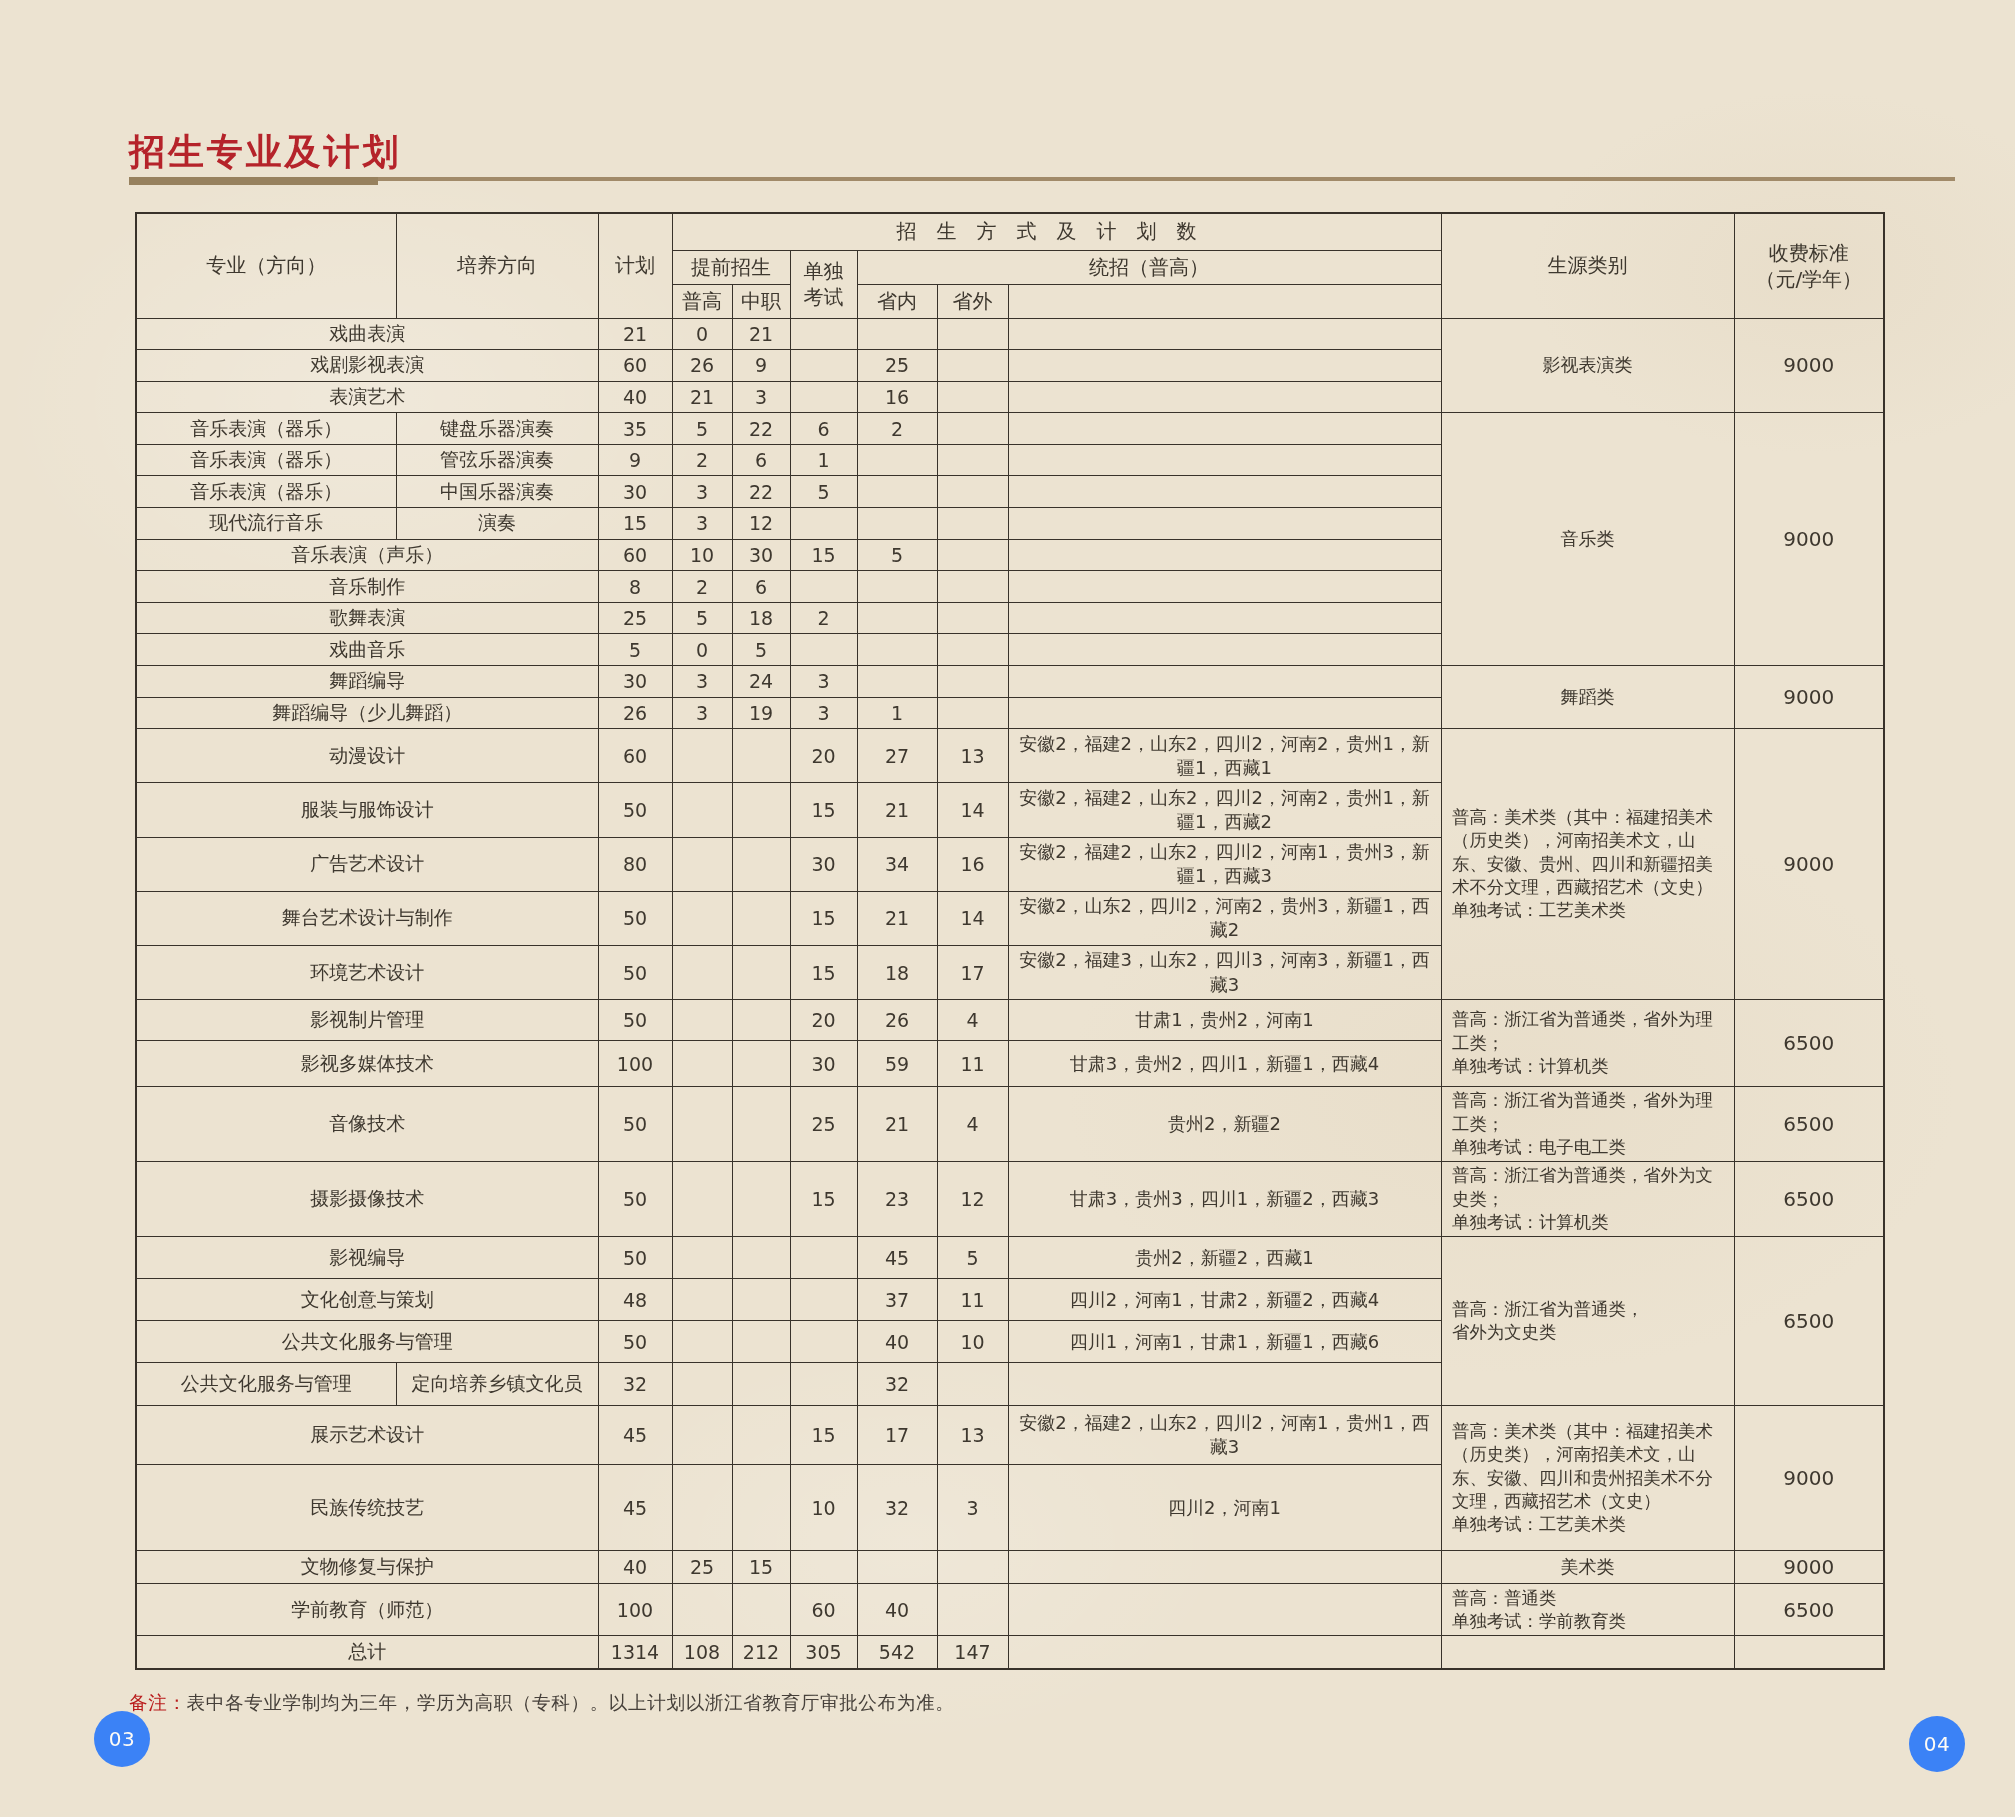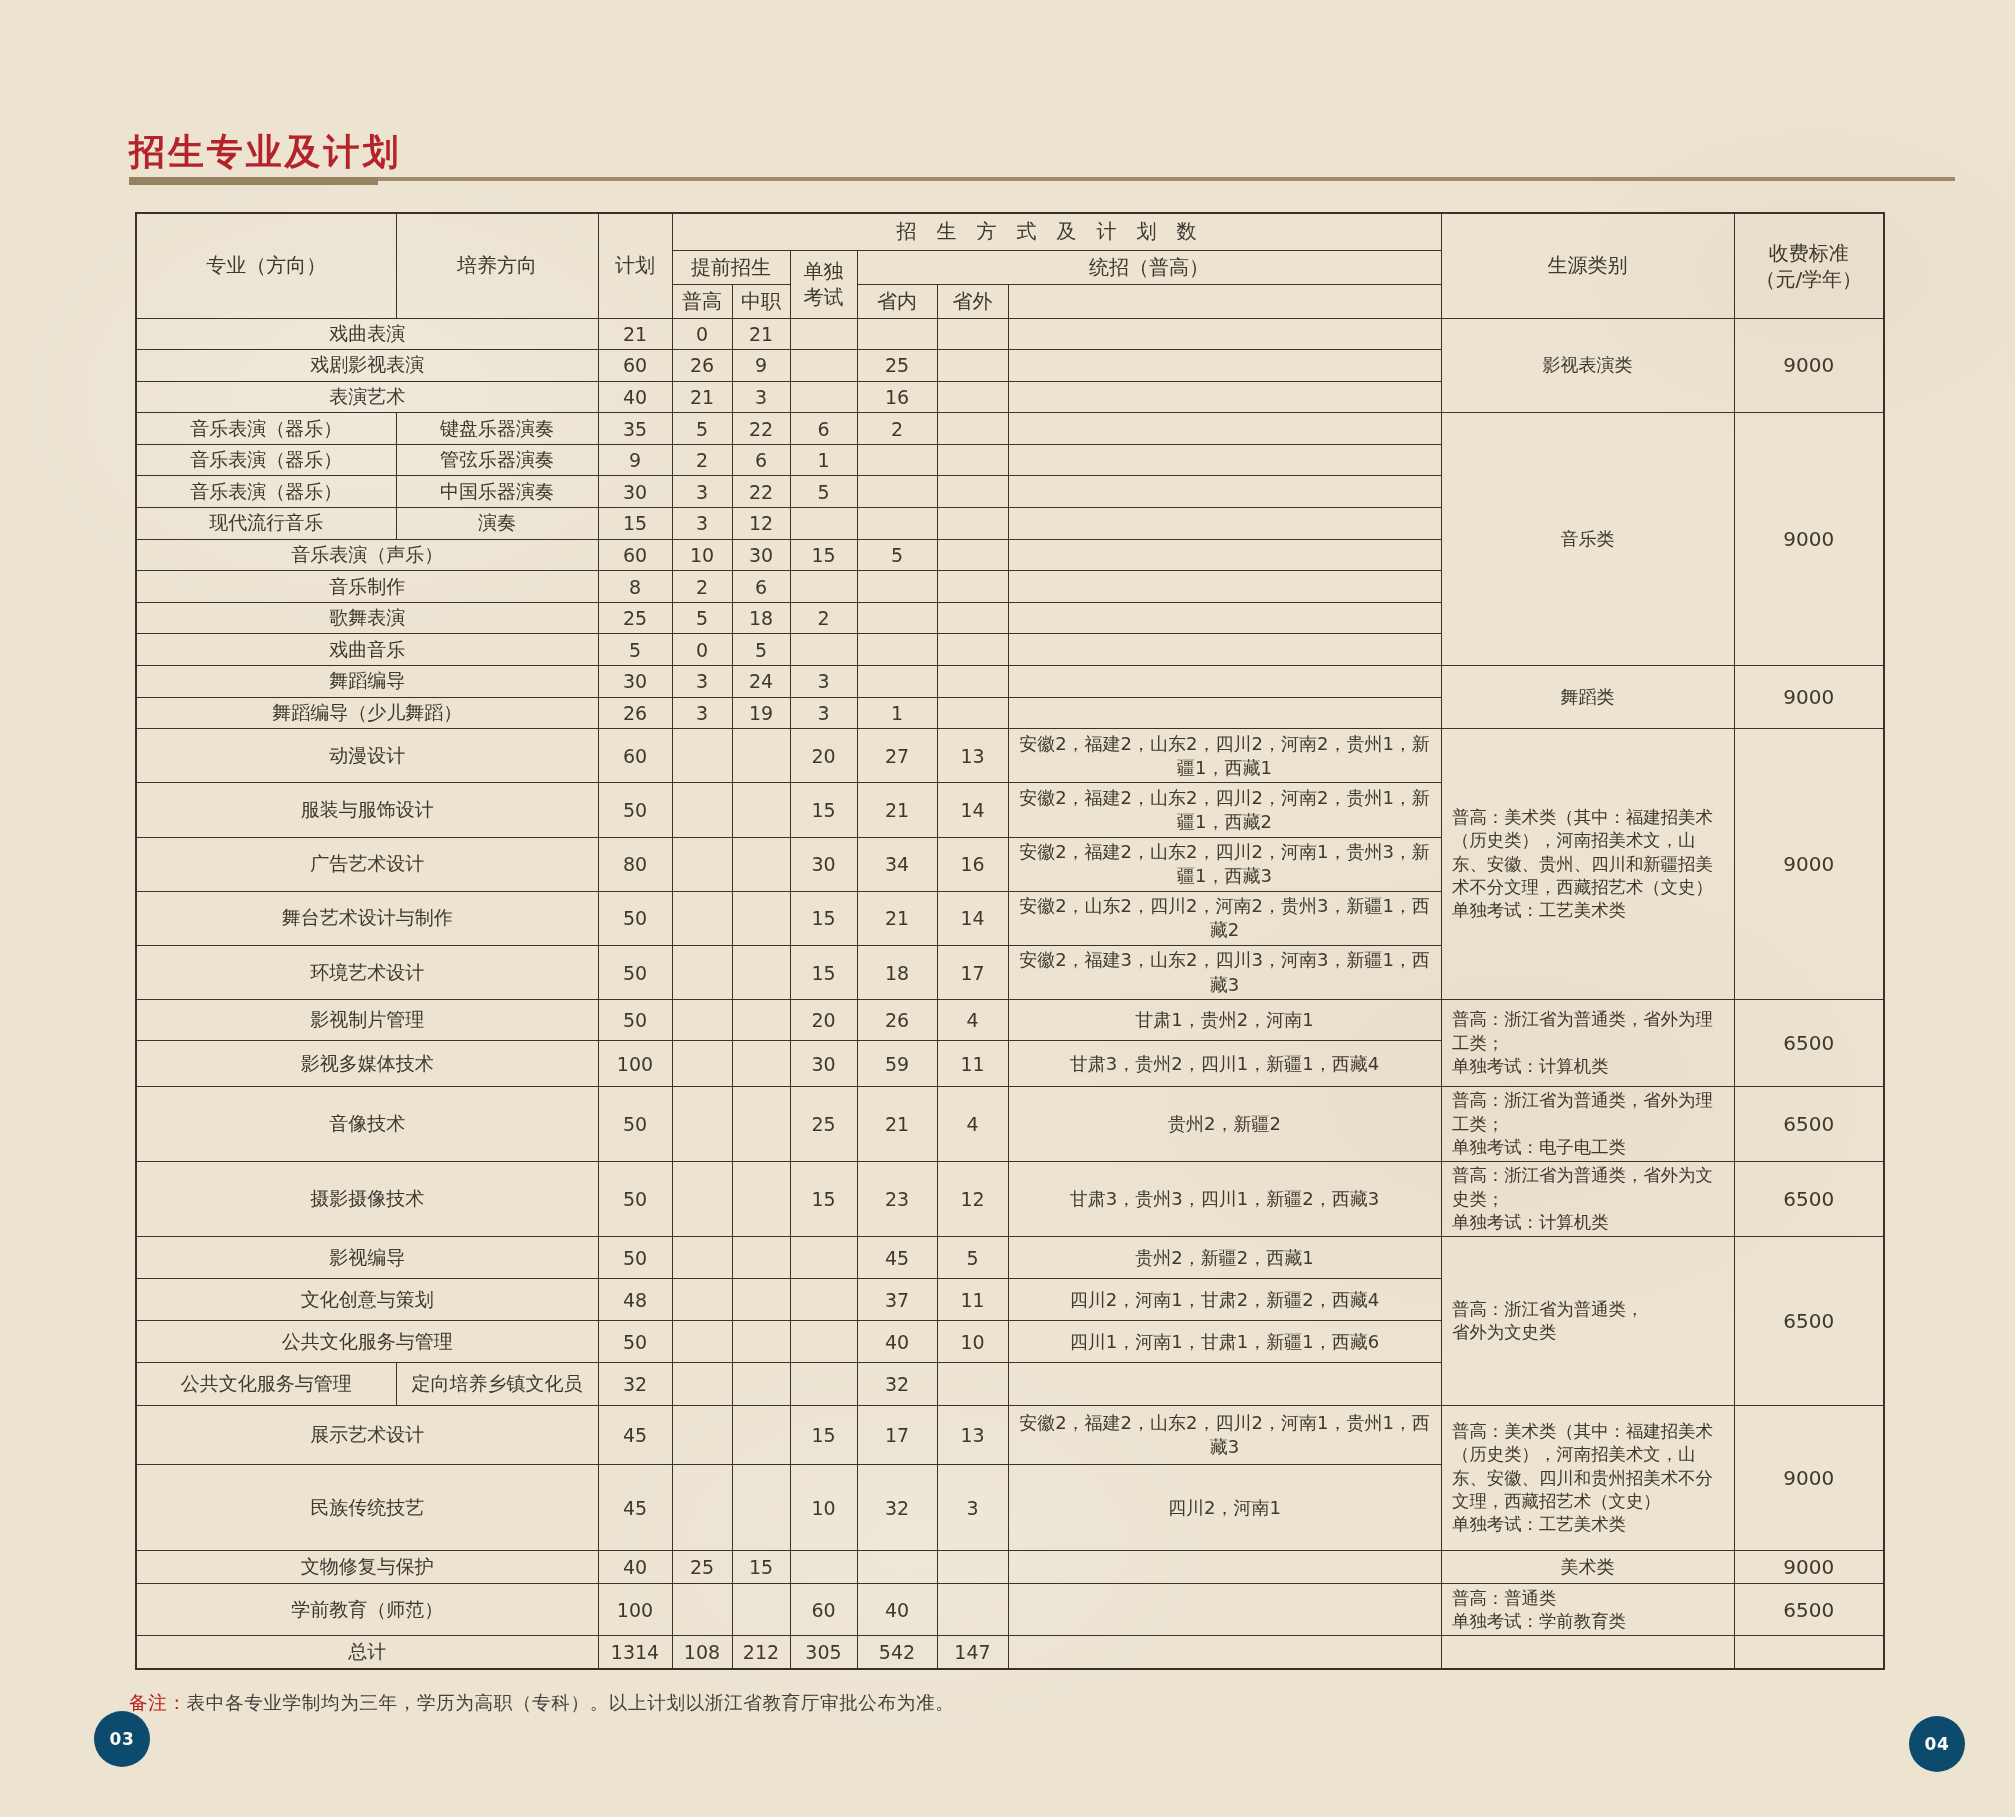--- a/index.html
+++ b/index.html
@@ -42,21 +42,21 @@
   td.c-notes{text-align:left;padding-left:14px;font-size:18px;line-height:1.35;white-space:pre-line;}
   td.c-cat{font-size:18px;line-height:1.33;white-space:pre-line;}
   td.c-cat.left{text-align:left;padding-left:10.5px;padding-right:8.1px;font-size:17.4px;}
   td.c-fee{font-size:20px;}
   .note{
     position:absolute;left:129px;top:1671px;font-size:18.6px;color:#46403a;letter-spacing:0.6px;
   }
   .note .red{color:#b91c1c;}
   .page-badge{
     position:absolute;width:56px;height:56px;border-radius:50%;
-    background:#0c4a6e;color:#fdfbf6;font-size:17px;font-weight:700;
+    background:#3b82f6;color:#fdfbf6;font-size:20px;font-weight:400;
     display:flex;align-items:center;justify-content:center;letter-spacing:0.6px;
   }
   .badge-left{left:94px;top:1711px;}
   .badge-right{left:1909px;top:1716px;}
 </style>
 </head>
 <body>
 
 <div class="title">招生专业及计划</div>
 <div class="rule-thick"></div>

